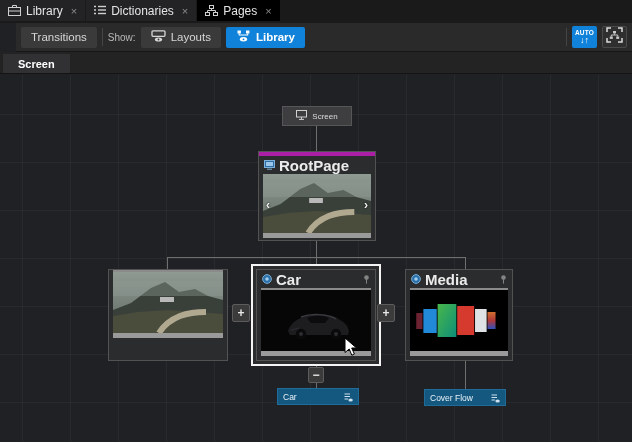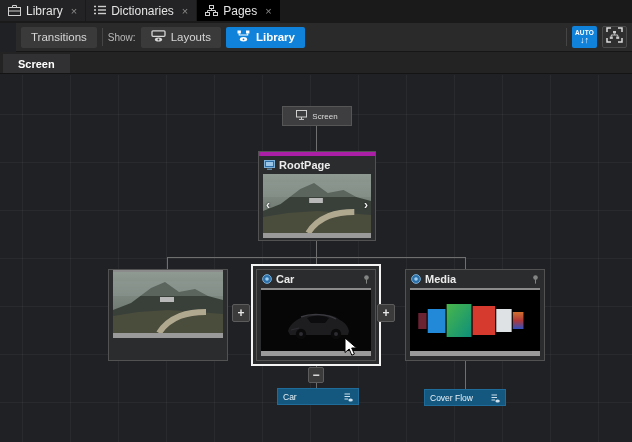--- a/index.html
+++ b/index.html
@@ -43,21 +43,21 @@
             background-image:
               linear-gradient(rgba(255,255,255,0.04) 1px, transparent 1px),
               linear-gradient(90deg, rgba(255,255,255,0.04) 1px, transparent 1px);
             background-size:48px 48px; background-position:22px 39px; }
   .vline, .hline { position:absolute; background:#6f6f70; }
   .vline { width:1px; } .hline { height:1px; }
   
   .node { position:absolute; background:#2b2c2d; border:1px solid #525253; }
   .accent { height:4px; background:#aa1fa6; }
   .nhead { height:18px; display:flex; align-items:center; gap:4px; padding:0 5px; }
-  .nlabel { flex:1; font-size:11px; font-weight:bold; color:#ebebeb; }
+  .nlabel { flex:1; font-size:15px; font-weight:bold; color:#ebebeb; }
   .pin { opacity:.8; }
   .nthumb { margin:0 4px 4px 4px; background:#0a0a0a; position:relative; }
   .bar-top { height:2px; background:#8b8b8b; }
   .bar-bottom { height:5px; background:#9a9a9a; }
   .art { display:block; width:100%; }
   .chev { position:absolute; top:50%; transform:translateY(-58%); color:#f2f2f2;
           font-size:12px; font-weight:bold; text-shadow:0 0 2px #000; }
   .chev.left { left:3px; } .chev.right { right:3px; }
   .selection { position:absolute; border:2px solid #f4f4f4; background:#2b2c2d; padding:3px; }
   .selection .node { position:static; width:120px; height:92px; }
@@ -284,21 +284,21 @@
               <circle cx="40" cy="44" r="2" fill="#2c2c31"></circle>
             <circle cx="75" cy="44" r="5.2" fill="#0a0a0b"></circle>
               <circle cx="75" cy="44" r="2" fill="#2c2c31"></circle>
             <path d="M30,40 L38,38" stroke="#2e2e33" stroke-width="1" fill="none"></path>
           </svg>
           <div class="bar-bottom"></div>
         </div>
       </div>
     </div>
 
-    <div class="node" style="left:405px; top:194px; width:140px; height:92px;">
+    <div class="node" style="left:405px; top:194px; width:108px; height:92px;">
       <div class="nhead">
         <span>
           <svg width="10" height="10" viewBox="0 0 10 10">
               <circle cx="5" cy="5" r="4.4" fill="#2b70a8"></circle>
               <circle cx="5" cy="5" r="4.4" fill="none" stroke="#8fc1e8" stroke-width="0.8"></circle>
               <circle cx="5" cy="5" r="1.8" fill="#9ecdf0"></circle>
             </svg>
         </span>
         <span class="nlabel">Media</span>
         <span class="pin">

